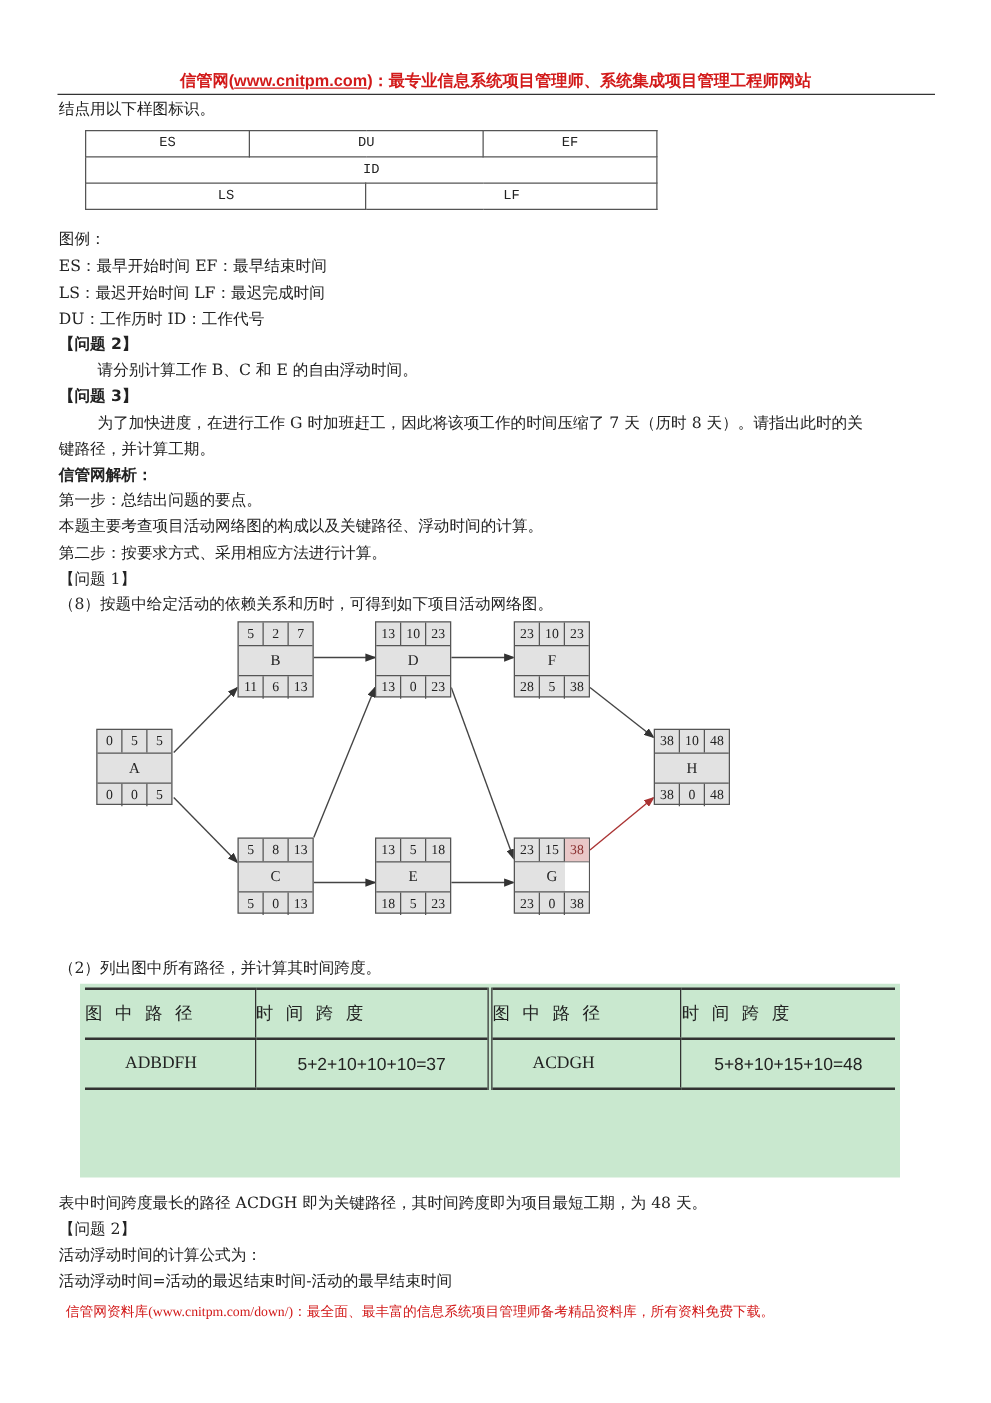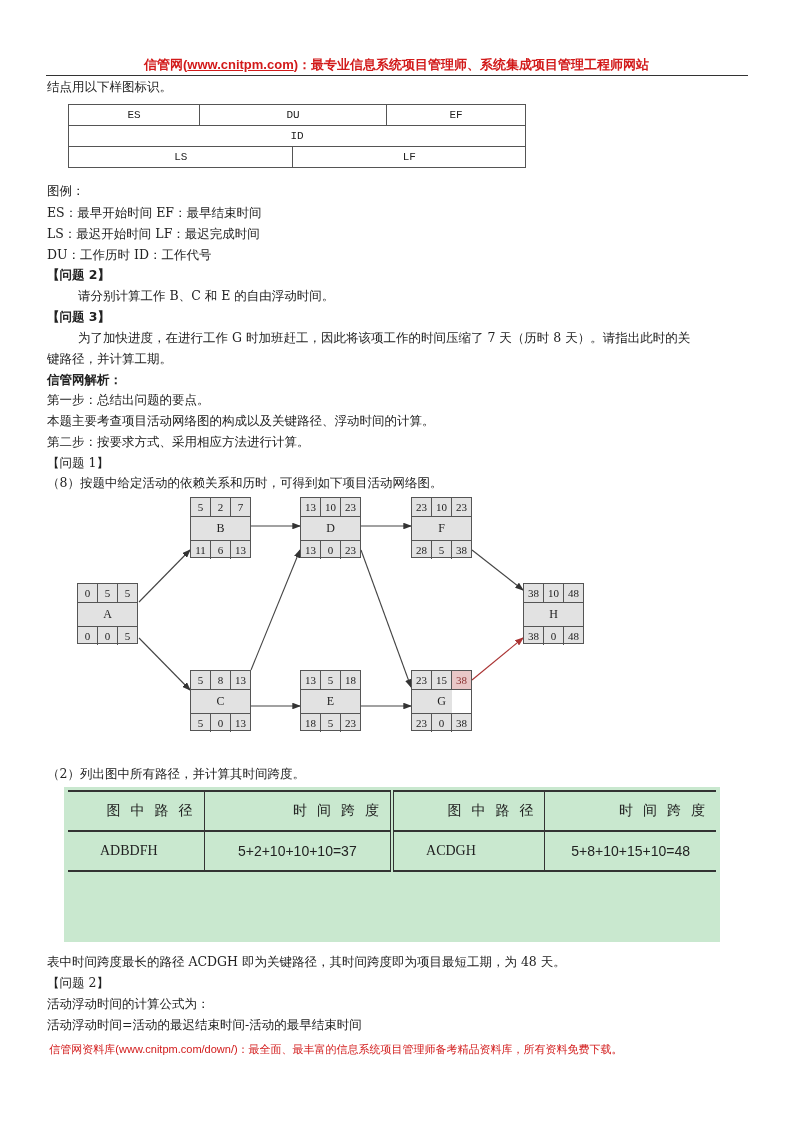--- a/index.html
+++ b/index.html
@@ -16,23 +16,23 @@
   .node{position:absolute;width:61px;height:61px;border:1px solid #555;background:#e2e2e2;font-family:"Liberation Serif",serif;font-size:11px;box-sizing:border-box;}
   .node .row{display:flex;height:18px;}
   .node .row span{flex:1;text-align:center;line-height:18px;border-right:1px solid #555;}
   .node .row span:last-child{border-right:none;}
   .node .top{border-bottom:1px solid #555;}
   .node .mid{height:23px;text-align:center;line-height:23px;font-size:12px;border-bottom:1px solid #555;}
   .paths{position:absolute;left:64px;top:787px;width:656px;height:155px;background:#c9e8cf;}
   table.pt{position:absolute;left:68px;top:790px;width:648px;border-collapse:collapse;font-family:"Liberation Sans",sans-serif;font-size:14px;}
   table.pt td{height:36px;border-top:2px solid #333;border-bottom:2px solid #333;border-left:1px solid #333;text-align:center;}
   table.pt td.c1,table.pt td.c3{text-align:left;padding-left:32px;font-family:"Liberation Serif",serif;}
-  table.pt tr.h td{text-align:right;padding-left:0;letter-spacing:10px;font-family:"DejaVu Sans",sans-serif;font-size:14px;}
+  table.pt tr.h td{text-align:left;padding-left:0;letter-spacing:10px;font-family:"DejaVu Sans",sans-serif;font-size:14px;}
   table.pt td.sep{border-left:4px double #333;}
-  .footer{position:absolute;left:0;top:1042px;width:672px;text-align:center;color:#d21a1a;font-size:11px;font-family:Liberation Sans, sans-serif;}
+  .footer{position:absolute;left:0;top:1042px;width:672px;text-align:center;color:#d21a1a;font-size:11px;font-family:Liberation Serif, serif;}
 </style>
 </head>
 <body>
 
 <div class="header"><span>信管网(</span><u>www.cnitpm.com</u><span>)：最专业信息系统项目管理师、系统集成项目管理工程师网站</span></div>
 <div class="hr"></div>
 
 <div class="line" style="top:78px;">结点用以下样图标识。</div>
 
 <table class="legend">

